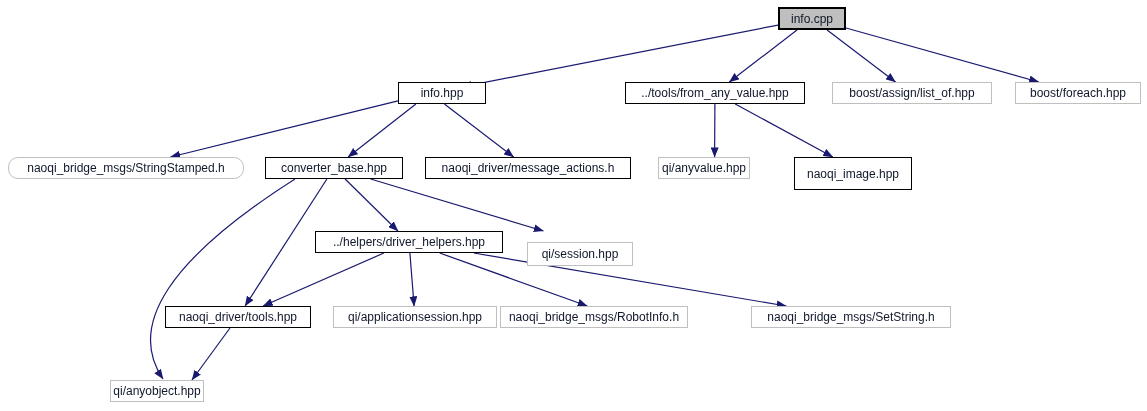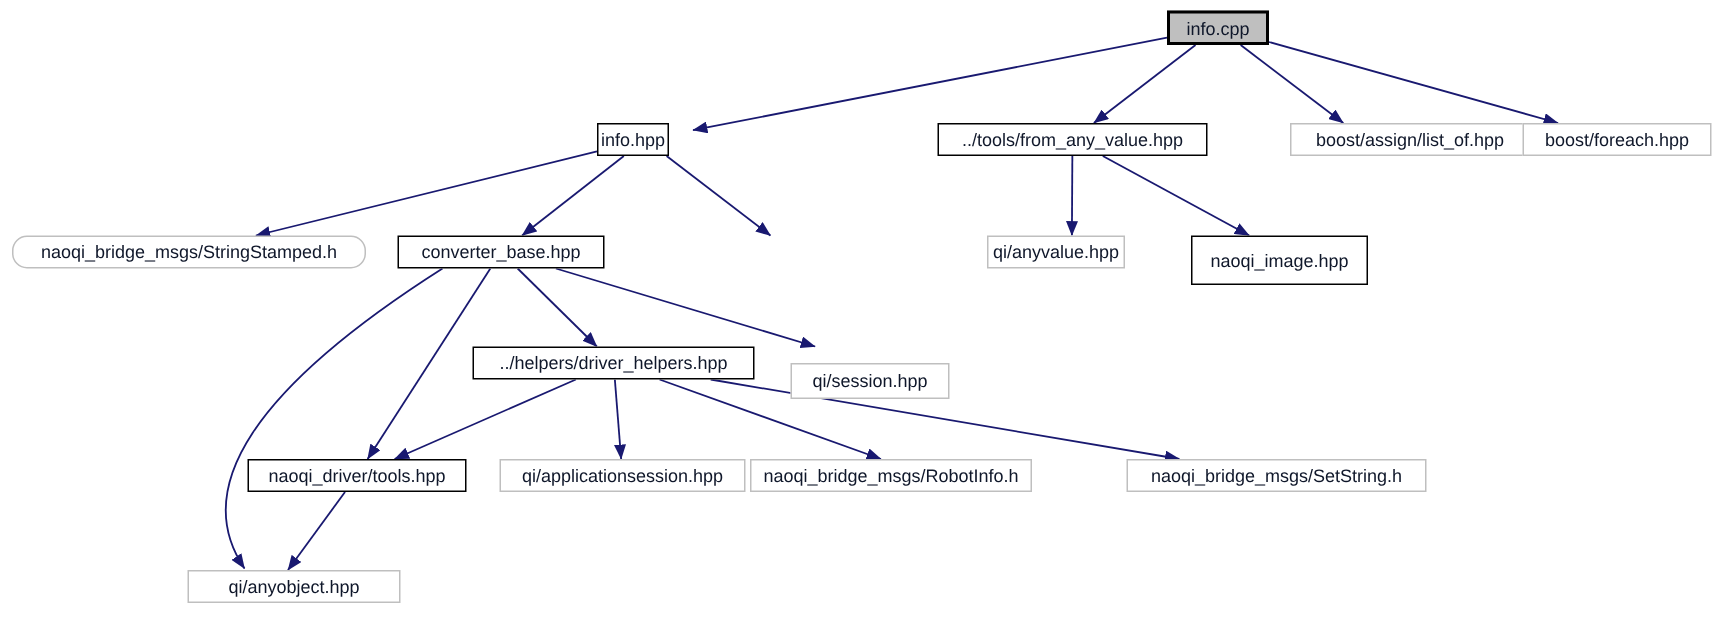--- a/index.html
+++ b/index.html
@@ -68,28 +68,29 @@
       <path d="M326.9,179.0 L245.1,306.0" fill="none" stroke="#191970" stroke-width="1.2" marker-end="url(#arr)"></path>
       <path d="M295,179 Q108,298 163,379" fill="none" stroke="#191970" stroke-width="1.2" marker-end="url(#arr)"></path>
       <path d="M383.9,253.0 L263.1,306.0" fill="none" stroke="#191970" stroke-width="1.2" marker-end="url(#arr)"></path>
       <path d="M409.9,253.0 L414.1,306.0" fill="none" stroke="#191970" stroke-width="1.2" marker-end="url(#arr)"></path>
       <path d="M439.7,253.0 L587.3,306.0" fill="none" stroke="#191970" stroke-width="1.2" marker-end="url(#arr)"></path>
       <path d="M473.8,253.0 L786.2,306.0" fill="none" stroke="#191970" stroke-width="1.2" marker-end="url(#arr)"></path>
       <path d="M230.0,328.0 L192.0,380.0" fill="none" stroke="#191970" stroke-width="1.2" marker-end="url(#arr)"></path>
     </svg>
 
   <div id="node-info_cpp" class="node root" style="left: 778px; top: 7px; width: 68px; height: 23px;">info.cpp</div>
-  <div id="node-info_hpp" class="node internal" style="left: 398px; top: 82px; width: 48px; height: 22px;">info.hpp</div>
+  <div id="node-info_hpp" class="node internal" style="left: 398px; top: 82px; width: 88px; height: 22px;">info.hpp</div>
   <div id="node-from_any_value" class="node internal" style="left: 625px; top: 82px; width: 180px; height: 22px;">../tools/from_any_value.hpp</div>
-  <div id="node-list_of" class="node external" style="left: 860px; top: 82px; width: 160px; height: 22px; text-align: center;">boost/assign/list_of.hpp</div>
+  <div id="node-list_of" class="node external" style="left: 832px; top: 82px; width: 160px; height: 22px; text-align: center;">boost/assign/list_of.hpp</div>
   <div id="node-foreach" class="node external" style="left: 1015px; top: 82px; width: 126px; height: 22px;">boost/foreach.hpp</div>
   <div id="node-string_stamped" class="node external" style="left: 8px; top: 157px; width: 236px; height: 22px; border-radius: 10px;">naoqi_bridge_msgs/StringStamped.h</div>
   <div id="node-converter_base" class="node internal" style="left: 265px; top: 157px; width: 138px; height: 22px;">converter_base.hpp</div>
+  <div id="node-message_actions" class="node internal" style="left: 425px; top: 157px; width: 206px; height: 22px;">naoqi_driver/message_actions.h</div>
   <div id="node-anyvalue" class="node external" style="left: 658px; top: 157px; width: 92px; height: 22px;">qi/anyvalue.hpp</div>
   <div id="node-naoqi_image" class="node internal" style="left: 794px; top: 157px; width: 118px; height: 33px;">naoqi_image.hpp</div>
   <div id="node-driver_helpers" class="node internal" style="left: 315px; top: 231px; width: 188px; height: 22px;">../helpers/driver_helpers.hpp</div>
   <div id="node-session" class="node external" style="left: 527px; top: 242px; width: 106px; height: 24px;">qi/session.hpp</div>
   <div id="node-tools" class="node internal" style="left: 165px; top: 306px; width: 146px; height: 22px;">naoqi_driver/tools.hpp</div>
   <div id="node-applicationsession" class="node external" style="left: 333px; top: 306px; width: 164px; height: 22px;">qi/applicationsession.hpp</div>
   <div id="node-robot_info" class="node external" style="left: 500px; top: 306px; width: 188px; height: 22px;">naoqi_bridge_msgs/RobotInfo.h</div>
   <div id="node-set_string" class="node external" style="left: 751px; top: 306px; width: 200px; height: 22px;">naoqi_bridge_msgs/SetString.h</div>
-  <div id="node-anyobject" class="node external" style="left: 125px; top: 380px; width: 142px; height: 22px;">qi/anyobject.hpp</div>
+  <div id="node-anyobject" class="node external" style="left: 110px; top: 380px; width: 94px; height: 22px;">qi/anyobject.hpp</div>
 </div>
 
 </body></html>

